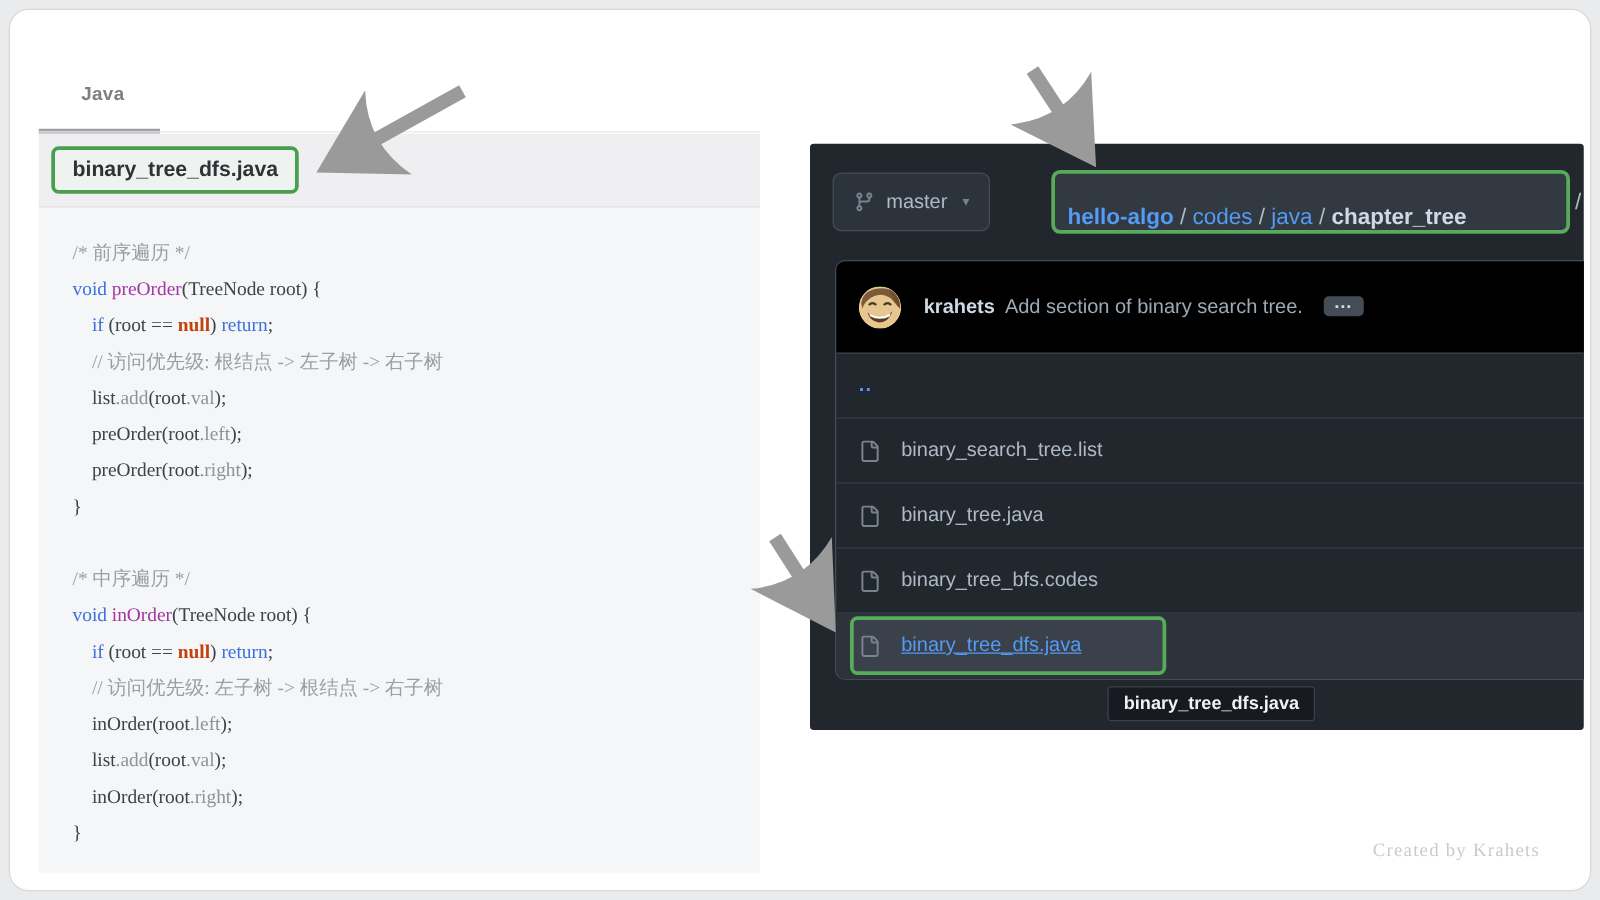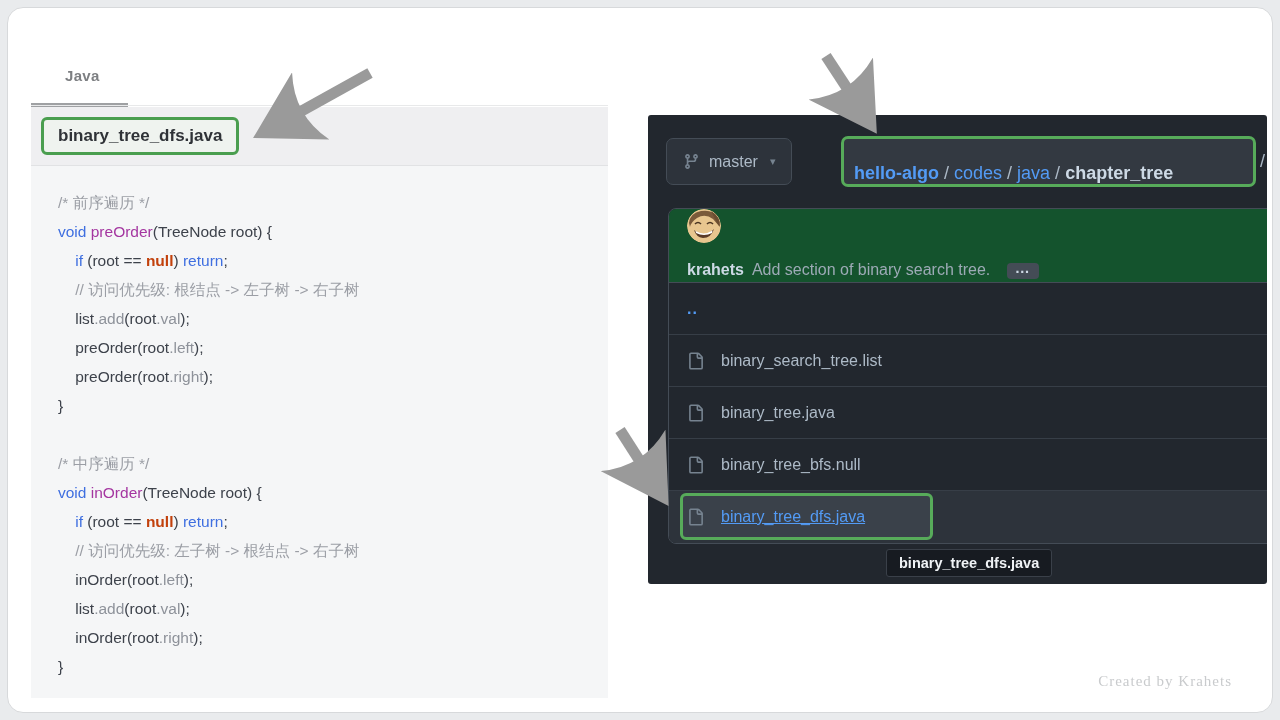--- a/index.html
+++ b/index.html
@@ -13,21 +13,21 @@
   .tab-label { position:absolute; left:57px; top:59px; font-size:15px; font-weight:bold; color:#7d7f82; letter-spacing:.3px; }
   .tab-underline { position:absolute; left:23px; top:95px; width:97px; height:4px; background:#9fa1a3; }
   .tab-baseline { position:absolute; left:23px; top:97px; width:577px; height:1px; background:#e8e9ea; }
 
   .code-panel { position:absolute; left:23px; top:99px; width:577px; height:591px;
     background:#f5f6f7; }
   .code-header { position:relative; height:59px; background:#efeff1; border-bottom:1px solid #e1e2e4; }
   .file-title-box { position:absolute; left:10px; top:10px; padding:6px 14px;
     border:3px solid #4a9e4f; border-radius:6px; background:#eff3ef;
     font-size:17px; font-weight:bold; color:#2f3237; }
-  .code-body { padding:22px 0 0 27px; font-family:Liberation Sans, sans-serif;
+  .code-body { padding:22px 0 0 27px; font-family:Liberation Serif, serif;
     font-size:15.5px; line-height:29px; white-space:pre; color:#3d424b; }
   .code-body .k { color:#3f6fe0; }
   .code-body .f { color:#a436a0; }
   .code-body .c { color:#9b9ea5; }
   .code-body .g { color:#8e929a; }
   .code-body .b { color:#c2410c; font-weight:bold; }
   .code-body .p { color:#3d424b; }
 
   
   .gh-panel { position:absolute; left:640px; top:107px; width:619px; height:469px;
@@ -43,22 +43,22 @@
     border:3px solid #57ab5a; border-radius:7px; background:rgba(140,155,170,0.16);
     display:flex; align-items:flex-end; padding:0 10px; font-size:18px; white-space:nowrap; overflow:hidden; }
   .breadcrumb-box .lb { color:#539bf5; font-weight:bold; }
   .breadcrumb-box .l  { color:#539bf5; }
   .breadcrumb-box .b  { color:#cdd9e5; font-weight:bold; }
   .breadcrumb-box .sep{ color:#adbac7; white-space:pre; }
   .breadcrumb-tail { position:absolute; left:612px; top:36px; color:#adbac7; font-size:18px; }
 
   .file-card { position:absolute; left:20px; top:93px; width:610px;
     background:#22272e; border:1px solid #444c56; border-radius:8px; overflow:hidden; }
-  .commit-row { height:74px; background:#14532d; display:flex; padding:0 18px; gap:18px;
-    border-bottom:1px solid #444c56;flex-direction:column; }
+  .commit-row { height:74px; background:#000000; display:flex; align-items:center; padding:0 18px; gap:18px;
+    border-bottom:1px solid #444c56; }
   .commit-text { font-size:16px; color:#9daab6; }
   .commit-text .author { font-weight:bold; color:#cdd9e5; margin-right:8px; }
   .ellipsis-btn { margin-left:12px; display:inline-block; background:#444c56; color:#cdd9e5;
     border-radius:4px; padding:0px 8px 7px 8px; font-size:15px; font-weight:bold; line-height:10px; height:16px;
     vertical-align:middle; cursor:pointer; letter-spacing:1px; }
   .avatar { width:34px; height:34px; border-radius:50%; overflow:hidden; flex:0 0 34px; }
 
   .file-row { height:52px; display:flex; align-items:center; padding:0 18px; gap:17px;
     border-bottom:1px solid #373e47; font-size:16px; color:#adbac7; position:relative; }
   .file-row:last-child { border-bottom:none; }
@@ -156,21 +156,21 @@
               </svg>
             </span>
             <span class="fname">binary_tree.java</span>
           </div>
           <div class="file-row">
             <span class="ficon">
               <svg class="icon" width="17" height="20" viewBox="0 0 16 16" fill="#768390">
                 <path d="M2 1.75C2 .784 2.784 0 3.75 0h6.586c.464 0 .909.184 1.237.513l2.914 2.914c.329.328.513.773.513 1.237v9.586A1.75 1.75 0 0 1 13.25 16h-9.5A1.75 1.75 0 0 1 2 14.25Zm1.75-.25a.25.25 0 0 0-.25.25v12.5c0 .138.112.25.25.25h9.5a.25.25 0 0 0 .25-.25V6h-2.75A1.75 1.75 0 0 1 9 4.25V1.5Zm6.75.062V4.25c0 .138.112.25.25.25h2.688l-.011-.013-2.914-2.914Z"></path>
               </svg>
             </span>
-            <span class="fname">binary_tree_bfs.null</span>
+            <span class="fname">binary_tree_bfs.codes</span>
           </div>
           <div class="file-row hl">
             <div class="hl-box"></div>
             <span class="ficon">
               <svg class="icon" width="17" height="20" viewBox="0 0 16 16" fill="#768390">
                 <path d="M2 1.75C2 .784 2.784 0 3.75 0h6.586c.464 0 .909.184 1.237.513l2.914 2.914c.329.328.513.773.513 1.237v9.586A1.75 1.75 0 0 1 13.25 16h-9.5A1.75 1.75 0 0 1 2 14.25Zm1.75-.25a.25.25 0 0 0-.25.25v12.5c0 .138.112.25.25.25h9.5a.25.25 0 0 0 .25-.25V6h-2.75A1.75 1.75 0 0 1 9 4.25V1.5Zm6.75.062V4.25c0 .138.112.25.25.25h2.688l-.011-.013-2.914-2.914Z"></path>
               </svg>
             </span>
             <span class="fname">binary_tree_dfs.java</span>
           </div>

